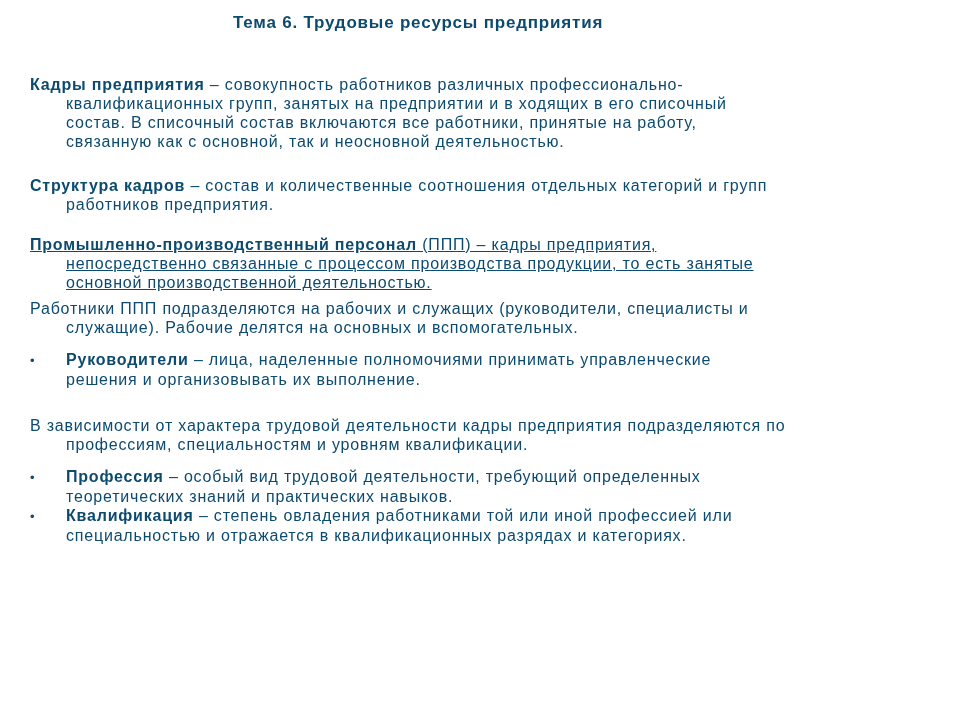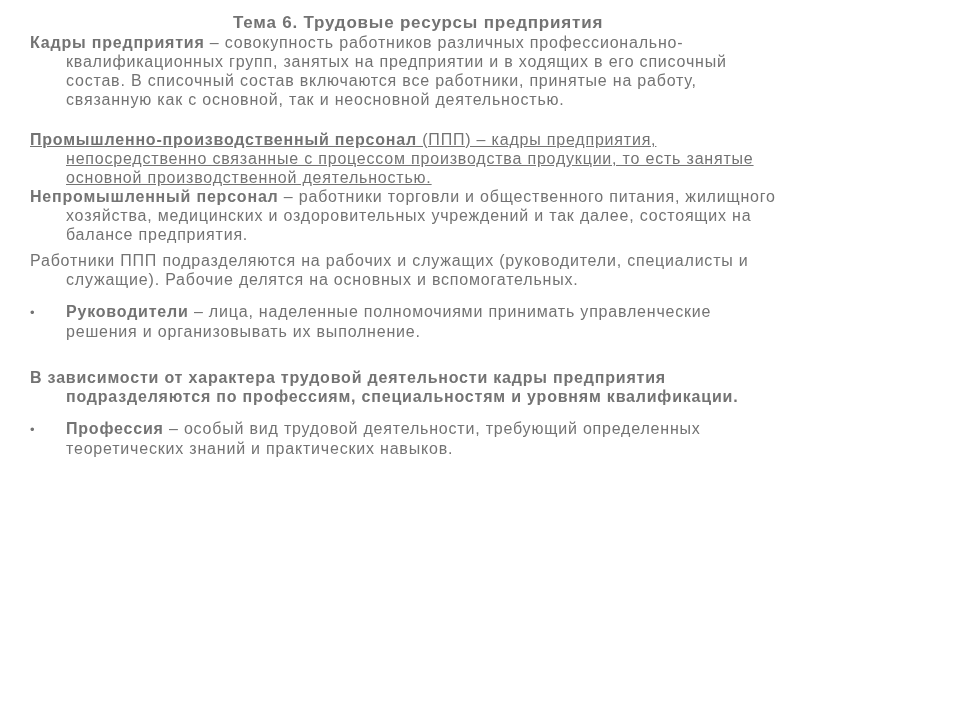--- a/index.html
+++ b/index.html
@@ -7,21 +7,21 @@
     padding: 0;
     background: #ffffff;
   }
   .page {
     position: relative;
     width: 836px;
     height: 720px;
     background: #ffffff;
     overflow: hidden;
     font-family: "Liberation Sans", "DejaVu Sans", sans-serif;
-    color: #737373;
+    color: #0c4a6e;
     font-size: 16px;
     line-height: 19px;
     letter-spacing: 0.8px;
   }
   .title {
     padding-top: 13px;
     text-align: center;
     font-weight: bold;
     font-size: 17px;
     line-height: 20px;
@@ -34,50 +34,51 @@
     text-indent: -36px;
     margin: 0;
   }
   .block .lead { font-weight: bold; }
   .marker {
     display: inline-block;
     width: 36px;
     text-indent: 0;
     font-size: 13px;
   }
-  .mt-p1  { }
+  .mt-p1  { margin-top: 42px; }
   .mt-25  { margin-top: 25px; }
   .mt-21  { margin-top: 21px; text-decoration: underline; }
   .mt-22  { margin-top: 7px; }
-  .mt-27  { margin-top: 27px; font-weight: bold; }
+  .mt-27  { margin-top: 27px; }
   .mt-3   { margin-top: 13px; }
   .mt-0   { margin-top: 0; }
 </style>
 </head>
 <body>
 
 <div class="page">
 
   <div class="title">Тема 6. Трудовые ресурсы предприятия</div>
 
   <div class="content">
 
     <p class="block mt-p1"><b class="lead">Кадры предприятия</b><span> – совокупность работников различных профессионально-квалификационных групп, занятых на предприятии и в ходящих в его списочный состав. В списочный состав включаются все работники, принятые на работу, связанную как с основной, так и неосновной деятельностью.</span></p>
 
+    <p class="block mt-25"><b class="lead">Структура кадров</b><span> – состав и количественные соотношения отдельных категорий и групп работников предприятия.</span></p>
 
     <p class="block mt-21"><b class="lead">Промышленно-производственный персонал</b><span> (ППП) – кадры предприятия, непосредственно связанные с процессом производства продукции, то есть занятые основной производственной деятельностью.</span></p>
 
-    <p class="block mt-0"><b class="lead">Непромышленный персонал</b><span> – работники торговли и общественного питания, жилищного хозяйства, медицинских и оздоровительных учреждений и так далее, состоящих на балансе предприятия.</span></p>
 
     <p class="block mt-22"><b class="lead"></b><span>Работники ППП подразделяются на рабочих и служащих (руководители, специалисты и служащие). Рабочие делятся на основных и вспомогательных.</span></p>
 
     <p class="block mt-3"><span class="marker">•</span><b class="lead">Руководители</b><span> – лица, наделенные полномочиями принимать управленческие решения и организовывать их выполнение.</span></p>
 
 
 
     <p class="block mt-27"><b class="lead"></b><span>В зависимости от характера трудовой деятельности кадры предприятия подразделяются по профессиям, специальностям и уровням квалификации.</span></p>
 
     <p class="block mt-3"><span class="marker">•</span><b class="lead">Профессия</b><span> – особый вид трудовой деятельности, требующий определенных теоретических знаний и практических навыков.</span></p>
 
 
+    <p class="block mt-0"><span class="marker">•</span><b class="lead">Квалификация</b><span> – степень овладения работниками той или иной профессией или специальностью и отражается в квалификационных разрядах и категориях.</span></p>
 
   </div>
 </div>
 
 </body></html>

